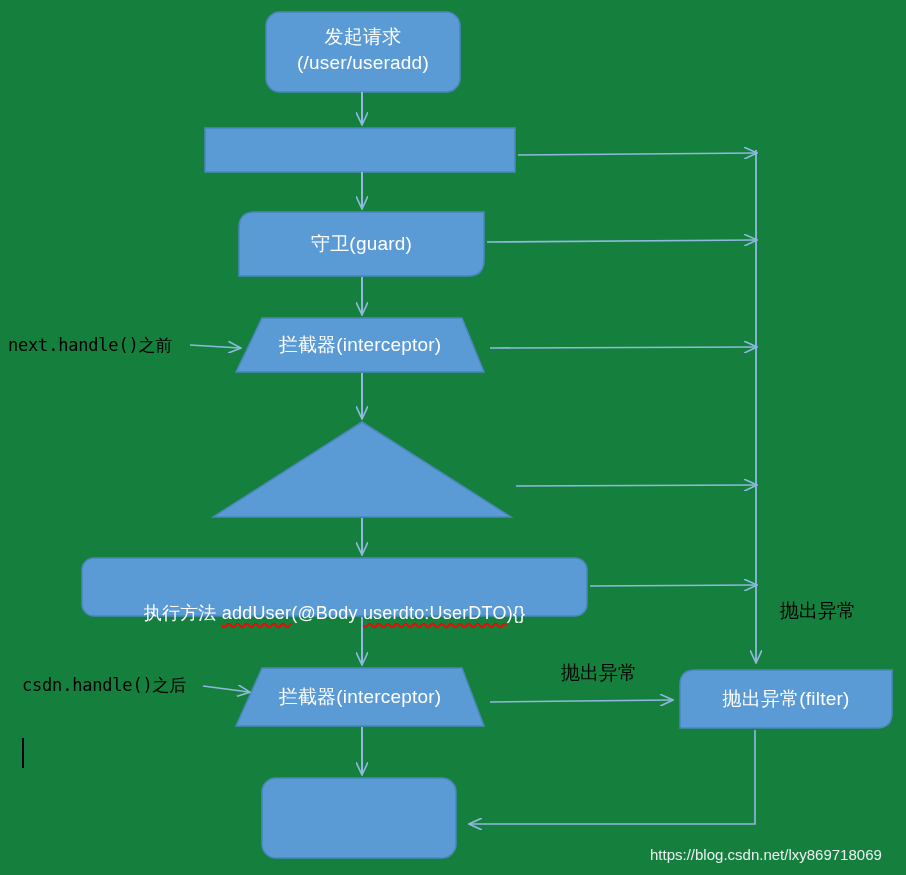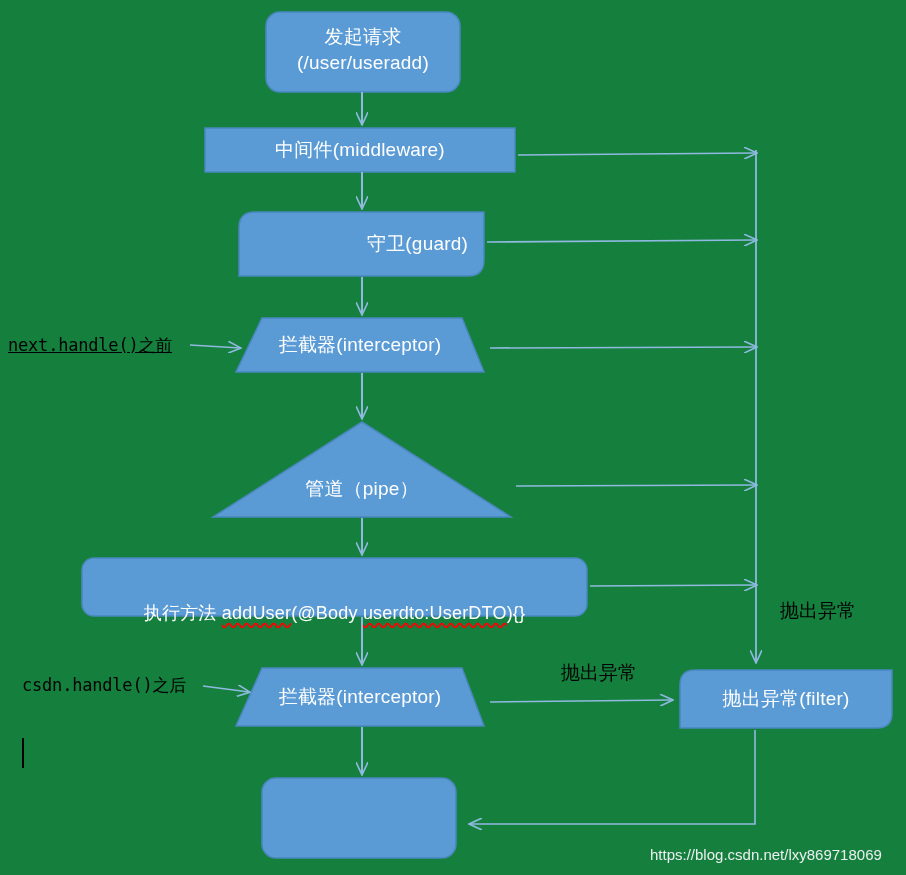--- a/index.html
+++ b/index.html
@@ -169,38 +169,36 @@
     </g>
 
     <g>
       <polyline points="755,730 755,824 470,824" fill="none" stroke="#8FB9E0" stroke-width="1.6" marker-end="url(#ah)"></polyline>
     </g>
   </svg>
 
   <div class="node-label" style="left:266px; top:24px; width:194px;">发起请求
 (/user/useradd)</div>
 
-  <div class="node-label" style="left:205px; top:137px; width:310px;">中间件(middleware)</div>
-
-  <div class="node-label" style="left:223px; top:231px; width:245px;text-align:right;">守卫(guard)</div>
+
+  <div class="node-label" style="left:239px; top:231px; width:245px;">守卫(guard)</div>
 
   <div class="node-label" style="left:236px; top:332px; width:248px;">拦截器(interceptor)</div>
 
-  <div class="node-label" style="left:213px; top:476px; width:298px;">管道（pipe）</div>
 
   <div class="node-label" style="left:82px; top:574px; width:505px; font-size:18px;">
     <span style="border-bottom:0;">执行方法 <span style="text-decoration: underline wavy #FF0000; text-underline-offset:3px;">addUser</span>(@Body <span style="text-decoration: underline wavy #FF0000; text-underline-offset:3px;">userdto:UserDTO</span>){}</span>
   </div>
 
   <div class="node-label" style="left:236px; top:684px; width:248px;">拦截器(interceptor)</div>
 
 
   <div class="node-label" style="left:680px; top:686px; width:212px;">抛出异常(filter)</div>
 
-  <div class="mono-label" style="left:8px; top:334px;text-decoration:underline;">next.handle()之前</div>
+  <div class="mono-label" style="left:8px; top:334px;">next.handle()之前</div>
 
   <div class="mono-label" style="left:22px; top:674px;">csdn.handle()之后</div>
 
   <div class="side-label" style="left:780px; top:598px;">抛出异常</div>
 
   <div class="side-label" style="left:561px; top:660px;">抛出异常</div>
 
   <div class="caret" style="left:22px; top:738px; height:30px;"></div>
 
   <div class="watermark" style="left:650px; top:846px;">https://blog.csdn.net/lxy869718069</div>

